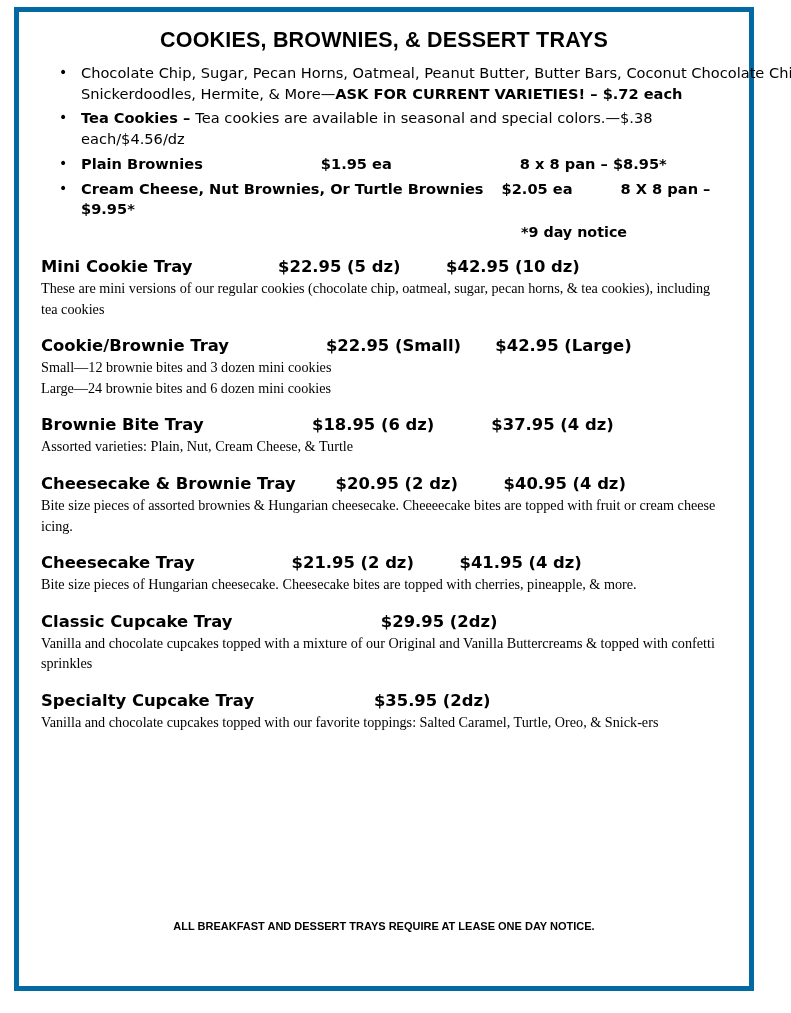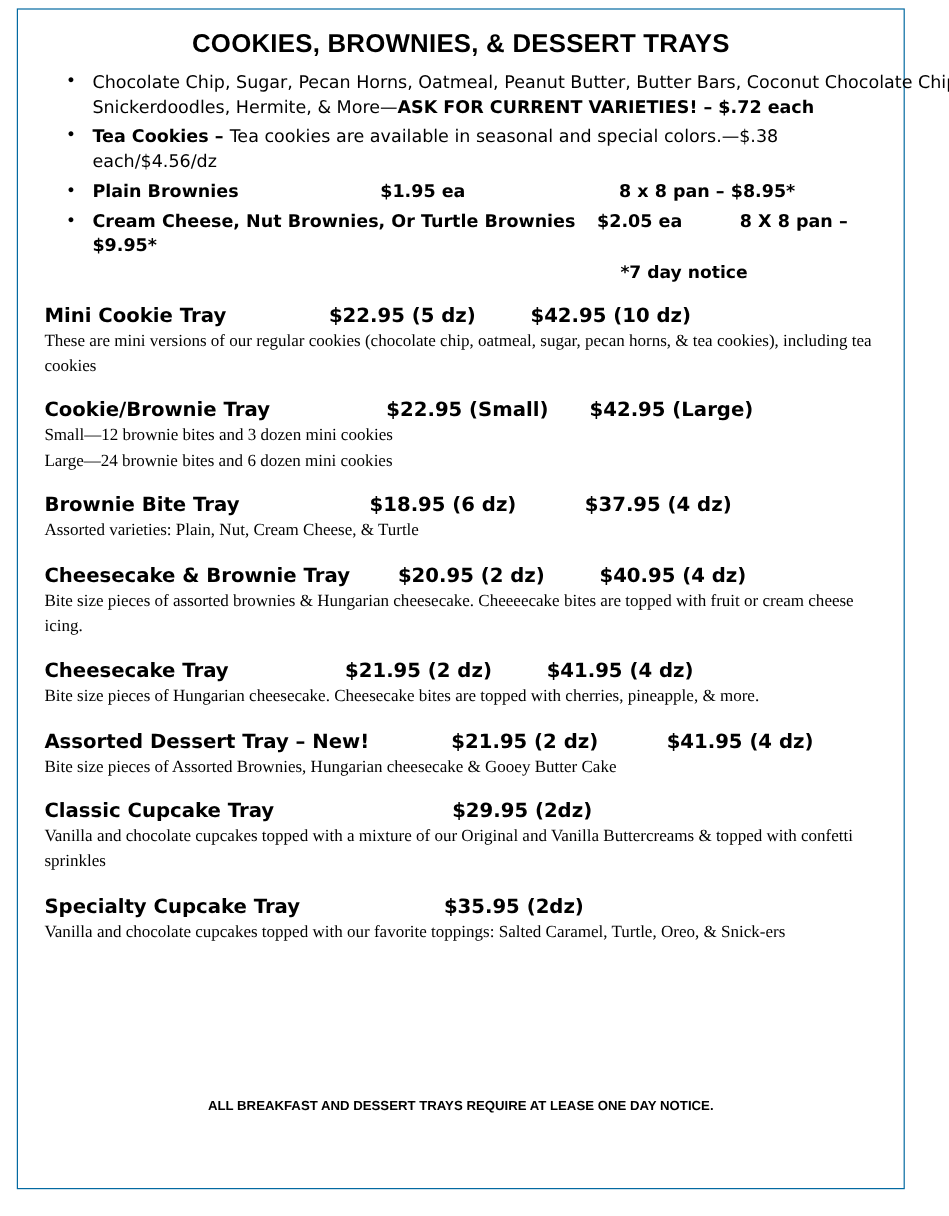--- a/index.html
+++ b/index.html
@@ -14,21 +14,21 @@
     color: #000000;
     position: relative;
     overflow: hidden;
   }
   .page {
     position: absolute;
     left: 14px;
     top: 7px;
     width: 740px;
     height: 984px;
-    border: 1px solid #0369a1;
+    border: 5px solid #0369a1;
     box-sizing: border-box;
     background: #ffffff;
     padding: 12px 22px 0 22px;
   }
   .doc-title {
     text-align: center;
     font-size: 21.5px;
     font-weight: bold;
     letter-spacing: 0.2px;
     margin: 4px 0 10px 0;
@@ -110,21 +110,21 @@
       <span class="b">Tea Cookies – </span><span>Tea cookies are available in seasonal and special colors.—$.38 each/$4.56/dz</span>
     </li>
     <li>
       <span class="b">Plain Brownies</span><span class="b" style="padding-left:118px">$1.95 ea</span><span class="b" style="padding-left:128px">8 x 8 pan – $8.95*</span>
     </li>
     <li>
       <span class="b">Cream Cheese, Nut Brownies,  Or Turtle Brownies</span><span class="b" style="padding-left:18px">$2.05 ea</span><span class="b" style="padding-left:48px">8 X 8 pan – $9.95*</span>
     </li>
   </ul>
 
-  <div class="note-line">*7 day notice</div>
+  <div class="note-line">*9 day notice</div>
 
   <div class="section">
     <div class="sec-head">Mini Cookie Tray               $22.95 (5 dz)        $42.95 (10 dz)</div>
     <div class="sec-desc">These are mini versions of our regular cookies (chocolate chip, oatmeal, sugar, pecan horns, &amp; tea cookies), including tea cookies</div>
   </div>
 
 
   <div class="section">
     <div class="sec-head">Cookie/Brownie Tray                 $22.95 (Small)      $42.95 (Large)</div>
     <div class="sec-desc">Small—12 brownie bites and 3 dozen mini cookies
@@ -139,24 +139,20 @@
   <div class="section">
     <div class="sec-head">Cheesecake &amp; Brownie Tray       $20.95 (2 dz)        $40.95 (4 dz)</div>
     <div class="sec-desc">Bite size pieces of assorted brownies &amp; Hungarian cheesecake.  Cheeeecake bites are topped with fruit or cream cheese icing.</div>
   </div>
 
   <div class="section">
     <div class="sec-head">Cheesecake Tray                 $21.95 (2 dz)        $41.95 (4 dz)</div>
     <div class="sec-desc">Bite size pieces of Hungarian cheesecake.  Cheesecake bites are topped with cherries, pineapple, &amp; more.</div>
   </div>
 
-  <div class="section">
-    <div class="sec-head">Assorted Dessert Tray – New!            $21.95 (2 dz)          $41.95 (4 dz)</div>
-    <div class="sec-desc">Bite size pieces of Assorted Brownies, Hungarian cheesecake &amp; Gooey Butter Cake</div>
-  </div>
 
   <div class="section">
     <div class="sec-head">Classic Cupcake Tray                          $29.95 (2dz)</div>
     <div class="sec-desc">Vanilla and chocolate cupcakes topped with a mixture of our Original and Vanilla Buttercreams &amp; topped with confetti sprinkles</div>
   </div>
 
   <div class="section">
     <div class="sec-head">Specialty Cupcake Tray                     $35.95 (2dz)</div>
     <div class="sec-desc">Vanilla and chocolate cupcakes topped with our favorite toppings:  Salted Caramel, Turtle, Oreo, &amp; Snick-ers</div>
   </div>

